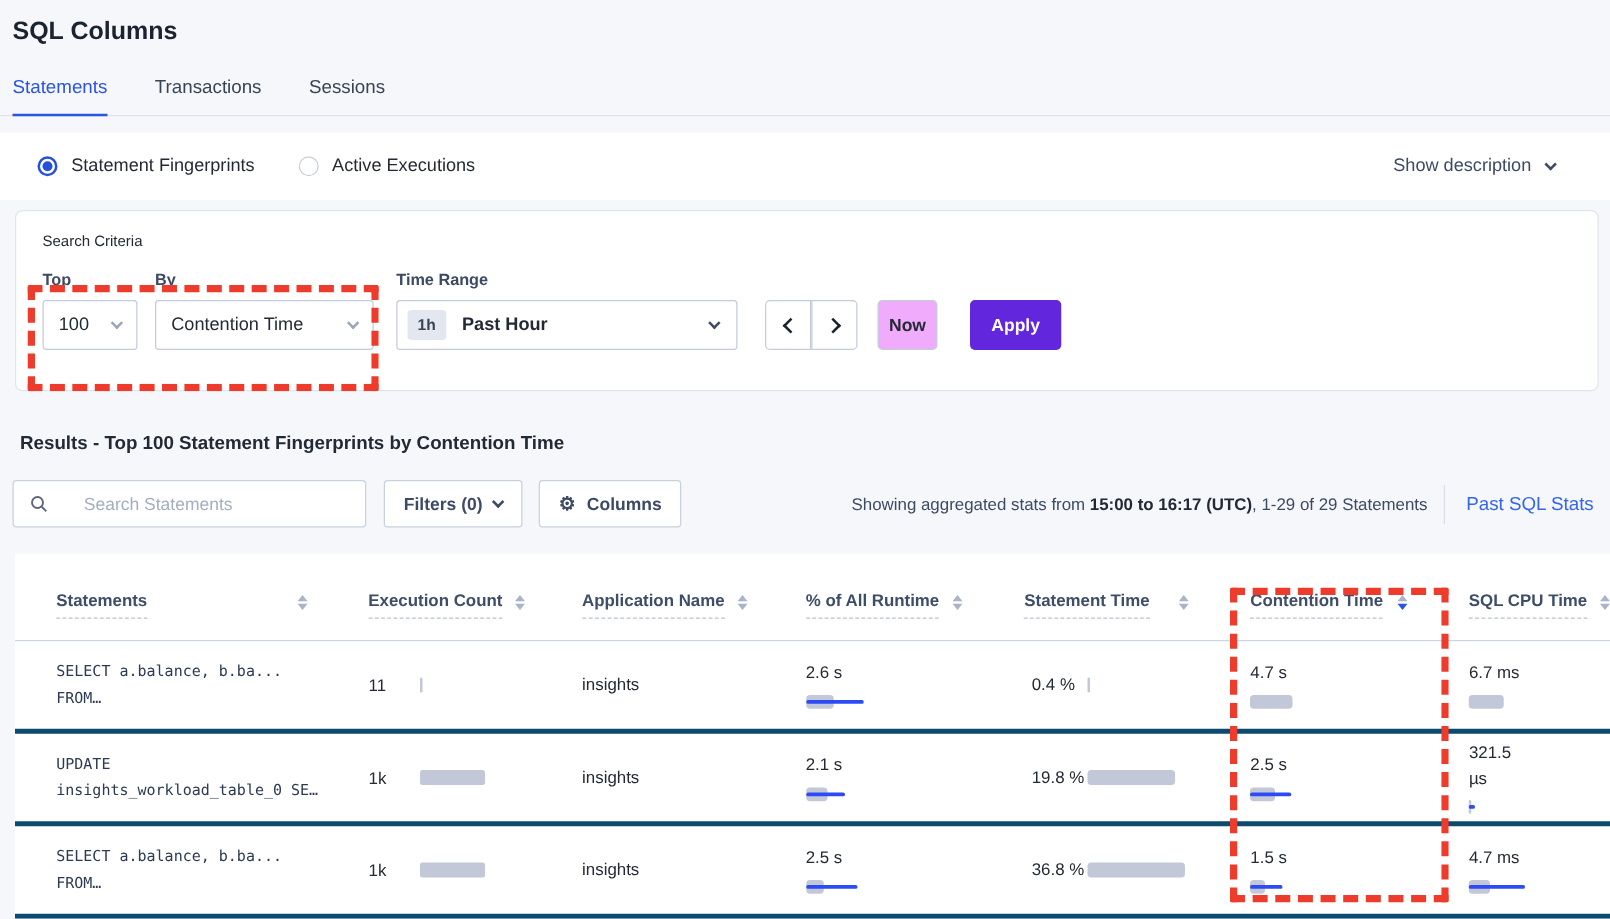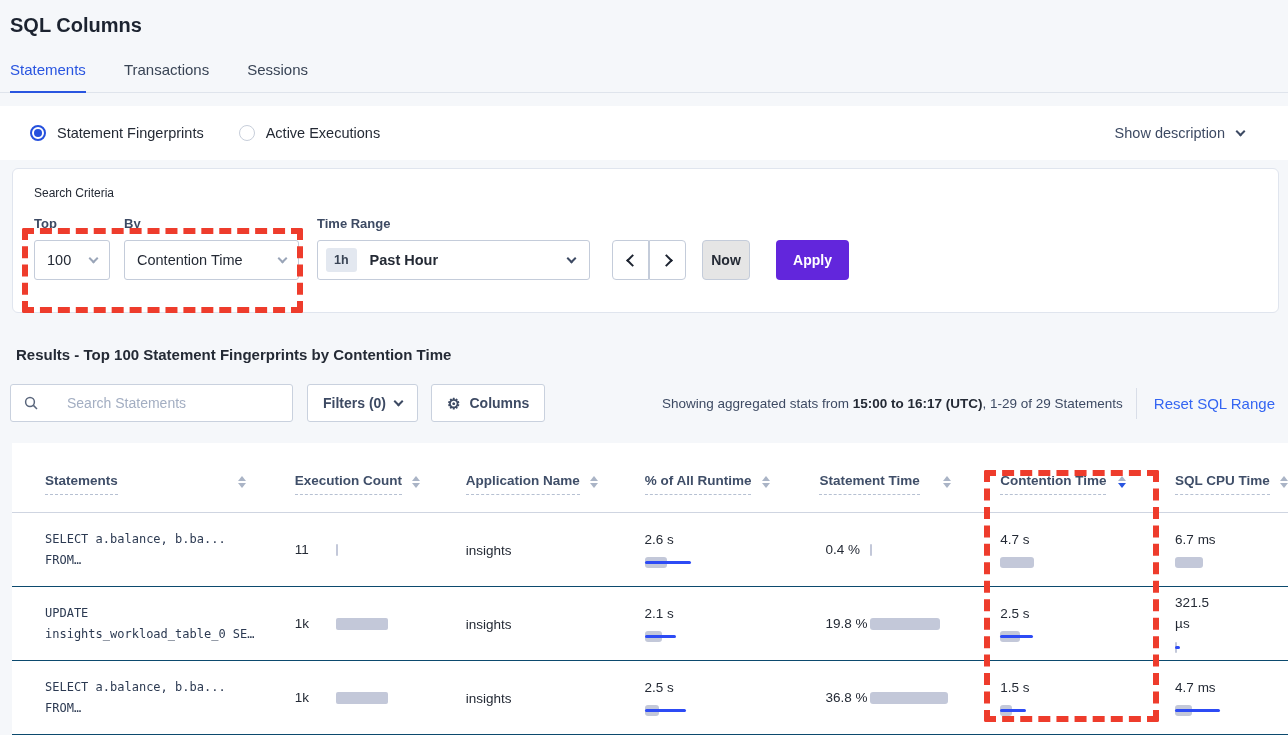--- a/index.html
+++ b/index.html
@@ -49,21 +49,21 @@
   .f-time { width:273px; margin-right:22px; }
   .timepicker { height:40px; border:1px solid #c4ccda; border-radius:3px; background:#fff; display:flex; align-items:center; padding:0 14px 0 8px; cursor:pointer; }
   .time-badge { background:#e3e8f0; border-radius:3px; font-size:12.5px; font-weight:700; color:#394455; padding:5px 8px; margin-right:13px; }
   .time-text { font-size:14.5px; color:#242a35;font-weight:bold; }
   .timepicker .chev { margin-left:auto; }
   .nav-group { display:flex; margin-right:16px; }
   .nav-btn { width:37px; height:40px; background:#fff; border:1px solid #c4ccda; display:flex; align-items:center; justify-content:center; cursor:pointer; }
   .nav-btn.prev { border-radius:4px 0 0 4px; border-right-width:0.5px; }
   .nav-btn.next { border-radius:0 4px 4px 0; }
   .btn { height:40px; border-radius:4px; font-size:14px; font-weight:700; display:flex; align-items:center; justify-content:center; cursor:pointer; }
-  .btn-now { width:48px; background:#e5e5e5; border:1px solid #c4ccda; color:#242a35; margin-right:26px; }
+  .btn-now { width:48px; background:#f0abfc; border:1px solid #c4ccda; color:#242a35; margin-right:26px; }
   .btn-apply { width:73px; background:#6226dc; border:none; color:#fff; }
 
   
   .results-heading { margin:33px 0 0 16px; font-size:15px; font-weight:700; color:#242a35; }
   .toolbar { margin:21px 11px 0 10px; display:flex; align-items:center; }
   .searchbox { width:283px; height:38px; background:#fff; border:1px solid #c9d1de; border-radius:3px; display:flex; align-items:center; padding:0 10px 0 13px;gap:19px; }
   .searchbox input { border:none; outline:none; flex:1; font-size:14px; color:#242a35; font-family:"Liberation Sans",sans-serif; margin-left:10px; }
   .searchbox input::placeholder { color:#a3aec2; }
   .tb-btn { height:38px; background:#fff; border:1px solid #c9d1de; border-radius:3px; display:flex; align-items:center; gap:9px; padding:0 15px; font-size:14px; font-weight:700; color:#3d4a63; cursor:pointer; }
   .tb-filters { margin-left:14px; }
@@ -77,21 +77,21 @@
   .table-card { margin:21px 0 0 12px; width:1276px; background:#fff; }
   .thead { display:flex; border-bottom:1px solid #cfd5e1; }
   .th { padding:30px 16px 17px 33px; display:flex; align-items:flex-start; cursor:pointer; }
   .th-label { font-size:13.5px; font-weight:700; color:#3f4e68; border-bottom:1px dashed #b6c0d2; padding-bottom:6px; white-space:nowrap; }
   .sort { margin-left:auto; display:flex; flex-direction:column; gap:2px; padding-top:3px; padding-left:10px; }
   .tri { width:0; height:0; border-left:4px solid transparent; border-right:4px solid transparent; }
   .tri.up { border-bottom:5px solid #aab4c6; }
   .tri.down { border-top:5px solid #aab4c6; }
   .tri.down.act { border-top-color:#2955e0; }
   .c0{width:250px}.c1{width:171px}.c2{width:179px}.c3{width:181px}.c4{width:175px}.c5{width:175px}.c6{width:146px}
-  .tr { display:flex; align-items:center; height:74px; border-bottom:1px solid #0c4a6e; }
+  .tr { display:flex; align-items:center; height:74px; border-bottom:4px solid #0c4a6e; }
   .td { padding-left:33px; }
   .stmt { font-family:"DejaVu Sans Mono", monospace; font-size:12px; line-height:1.75; color:#2c3a52; white-space:pre; cursor:pointer; }
   .val { font-size:13.5px; color:#242a35; }
   .exec-wrap { display:flex; align-items:center; }
   .exec-wrap .val { width:41px; }
   .ebar { height:12px; border-radius:2px; background:#c3c8d9; display:inline-block; }
   .pct-wrap { display:flex; align-items:center; }
   .pct-wrap .val { width:44px; line-height:1.6; }
   .pbar { height:12px; border-radius:3px; background:#c3c8d9; display:inline-block; margin-left:1px; }
   .tcell .val { display:block; max-width:52px; line-height:1.55; }
@@ -182,21 +182,21 @@
     </div>
     <div class="tb-btn tb-filters">
       <span>Filters (0)</span>
       <span class="chev down"></span>
     </div>
     <div class="tb-btn tb-columns">
       <span class="gear">⚙</span>
       <span>Columns</span>
     </div>
     <div class="stats"><span>Showing aggregated stats from </span><b>15:00 to 16:17 (UTC)</b><span>, 1-29 of 29 Statements</span></div>
-    <div class="reset-link">Reset SQL Range</div>
+    <div class="reset-link">Past SQL Stats</div>
   </div>
 
   <div class="table-card">
     <div class="thead">
         <div class="th c0">
           <span class="th-label">Statements</span>
           <span class="sort">
             <i class="tri up"></i>
             <i class="tri down"></i>
           </span>

